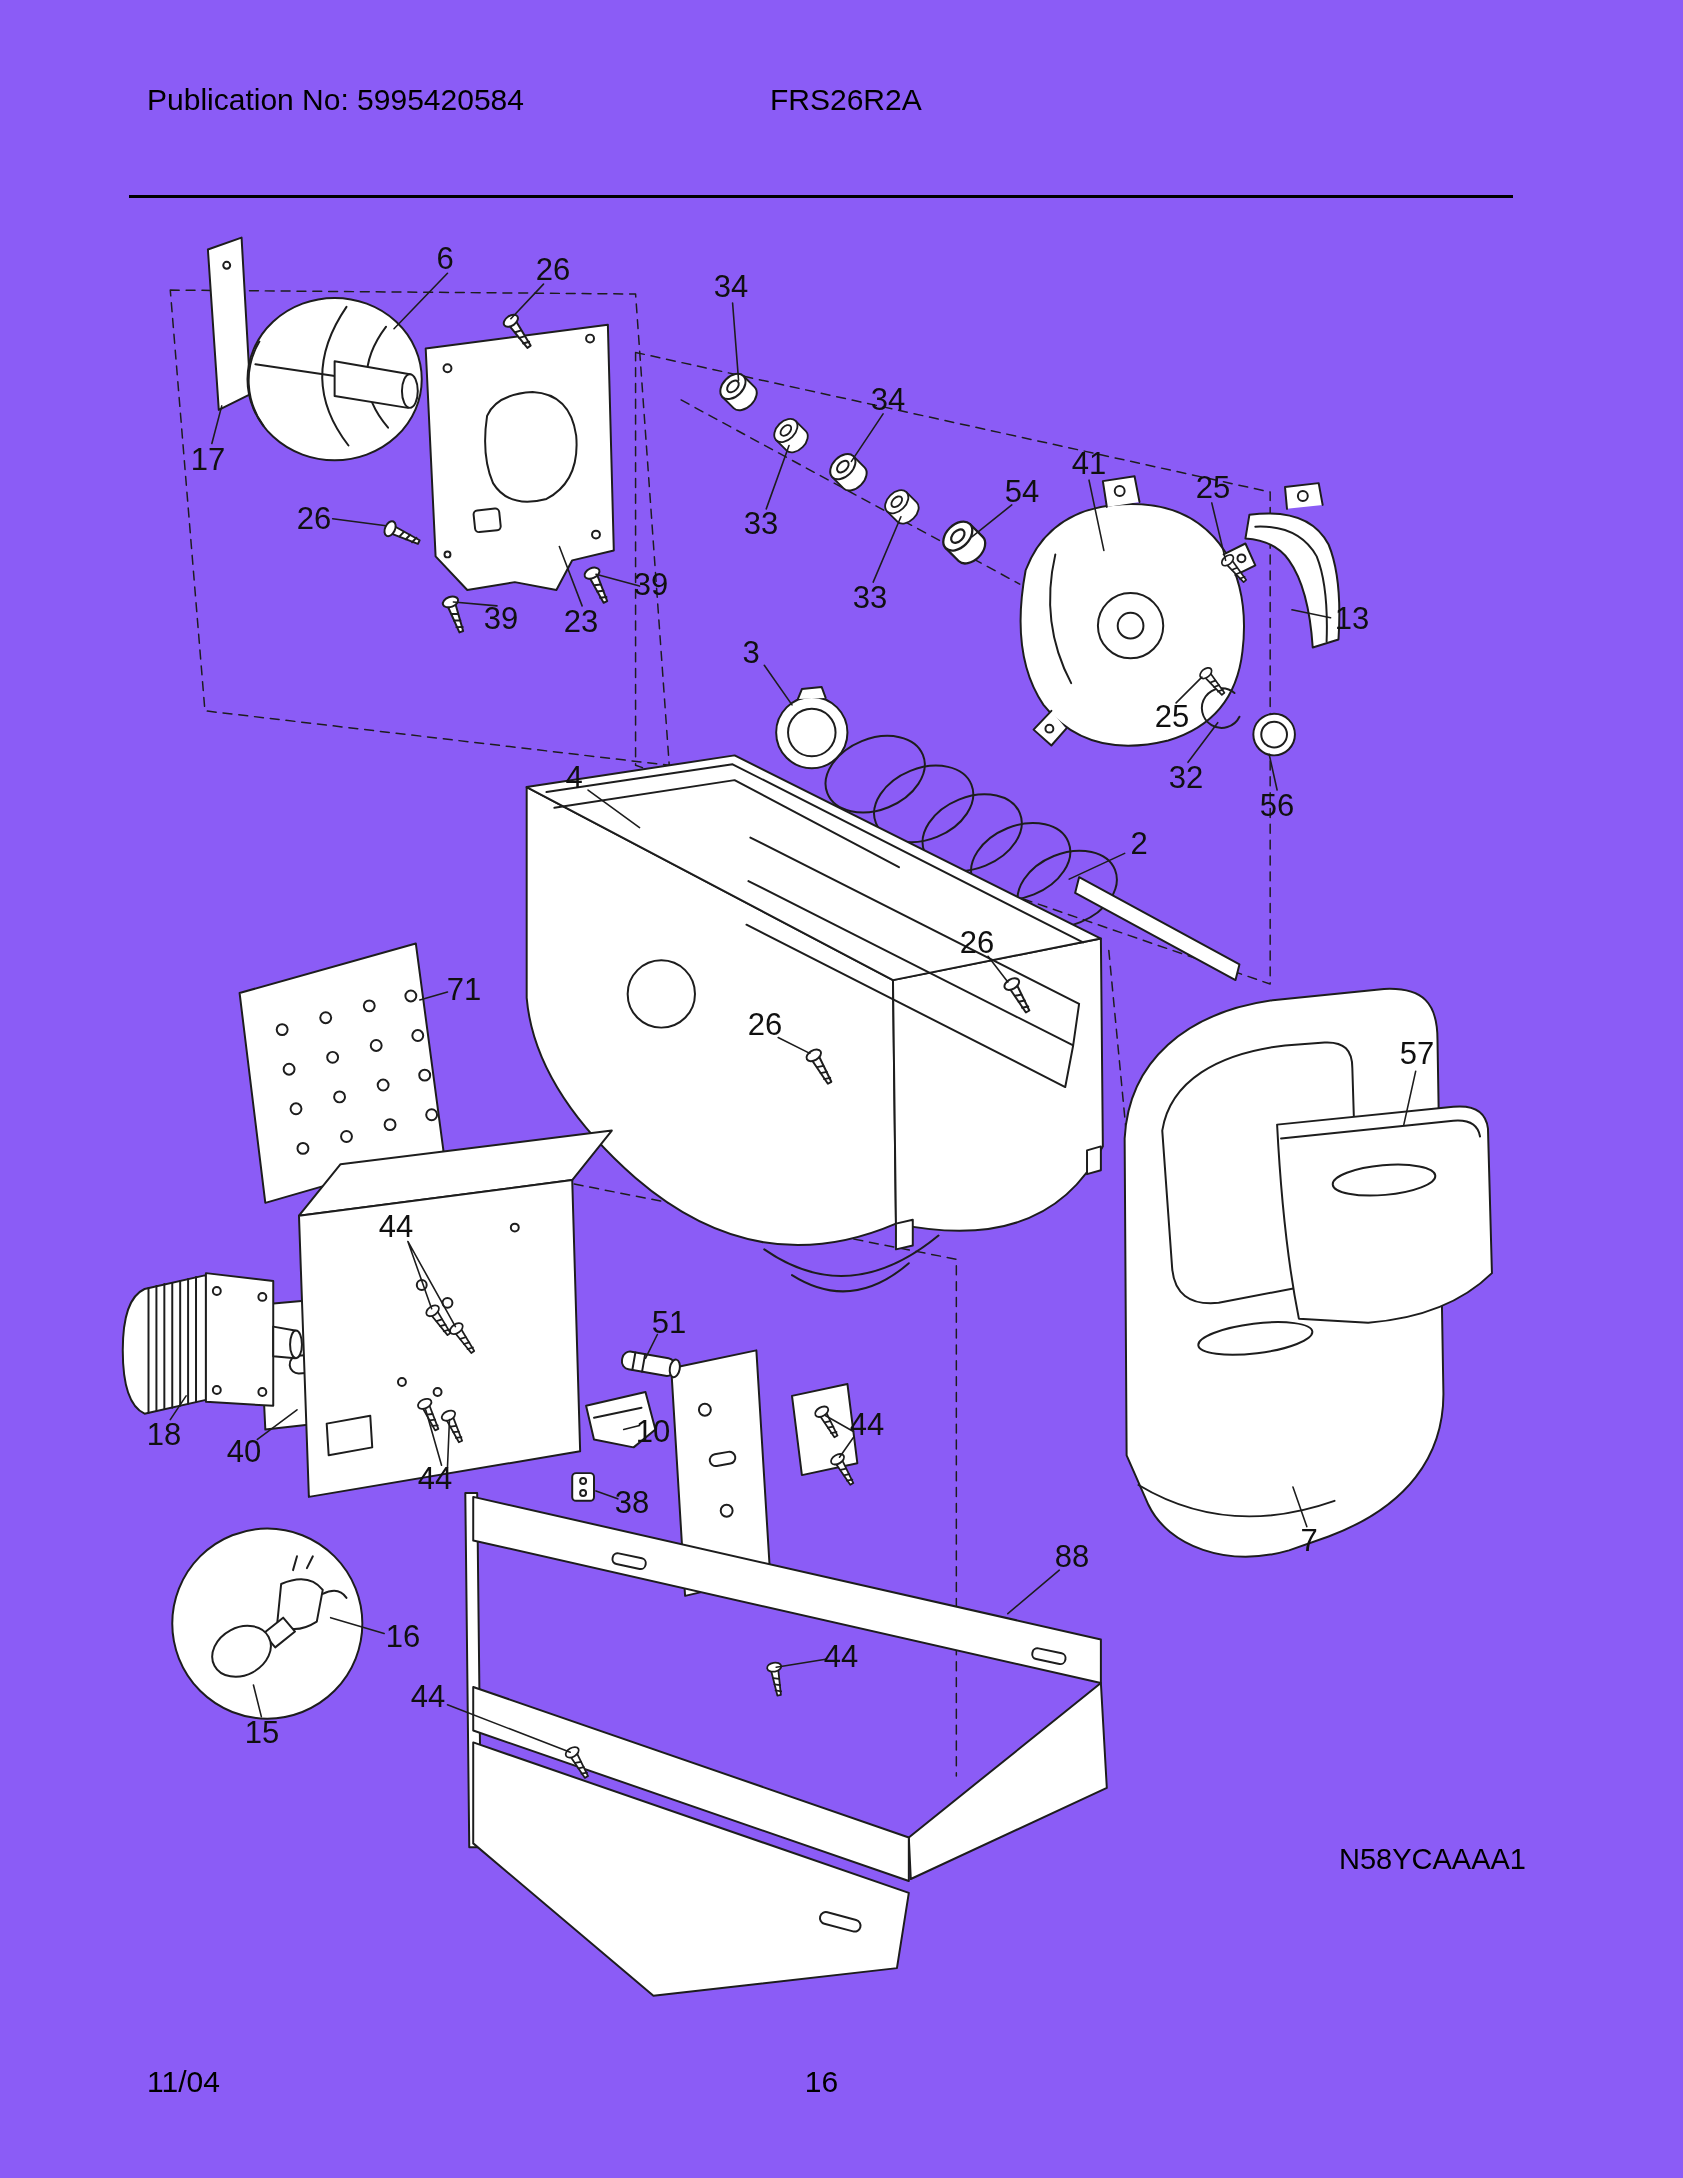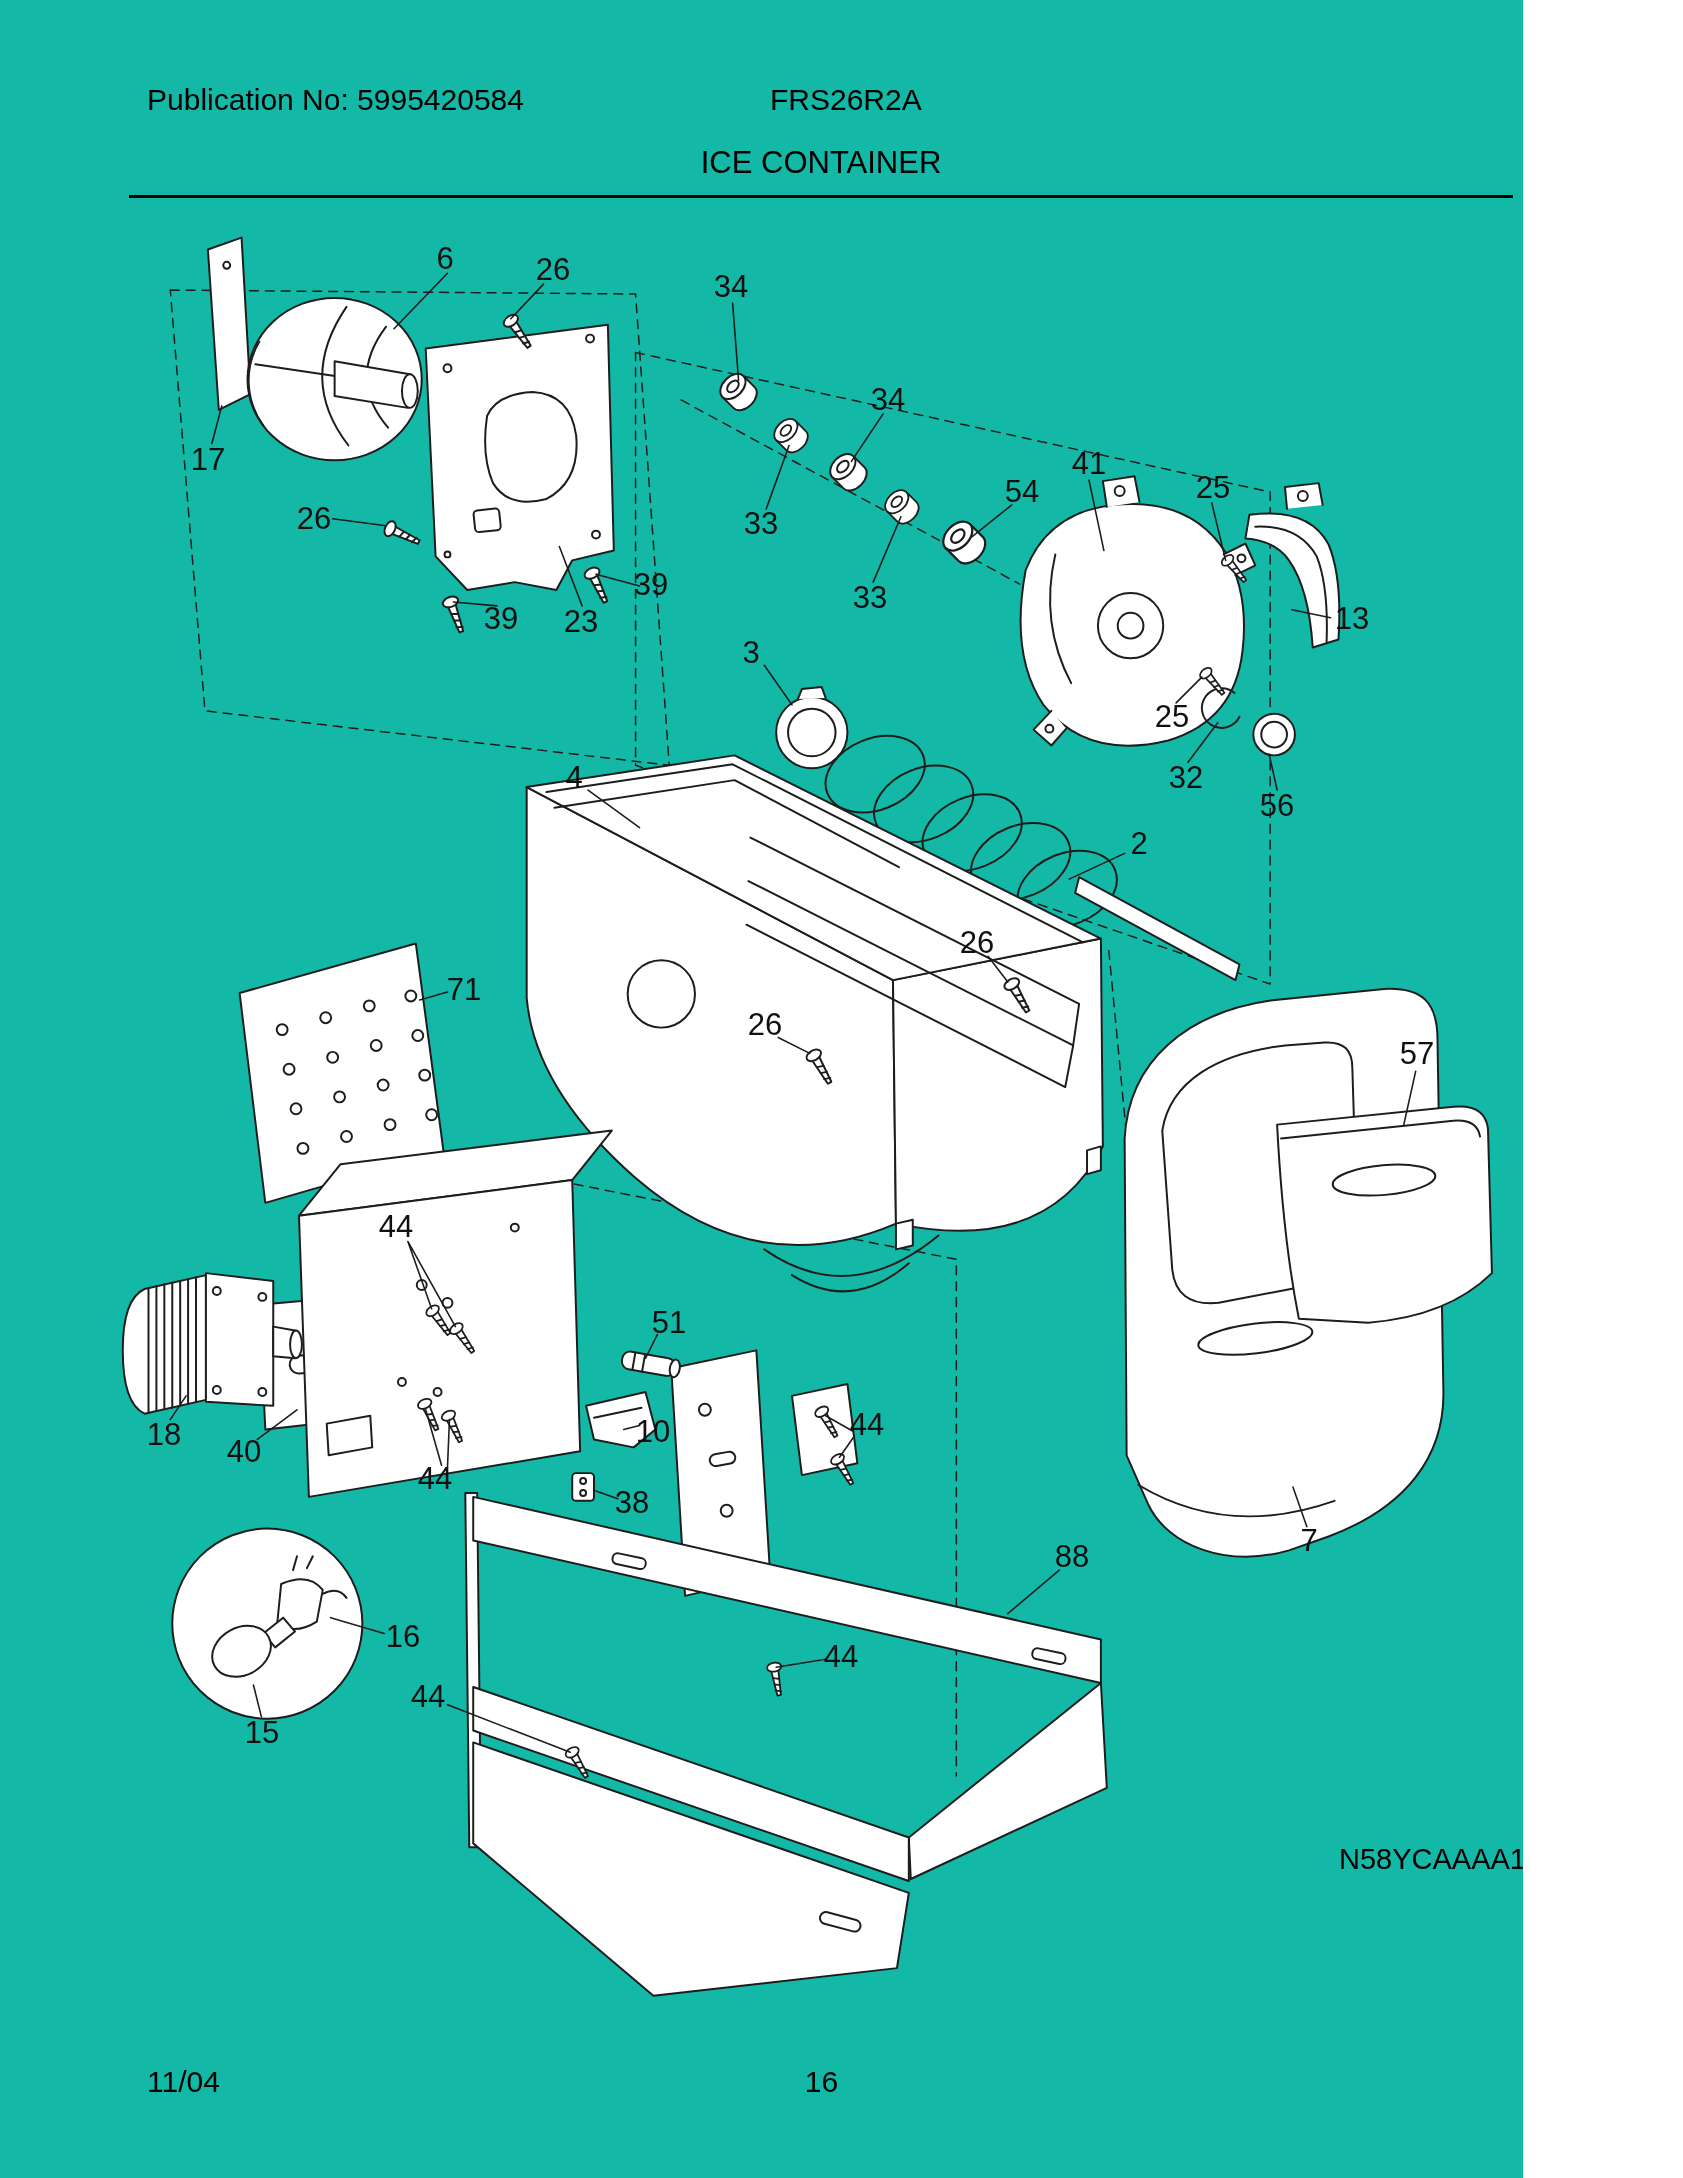--- a/index.html
+++ b/index.html
@@ -1,36 +1,35 @@
 <!DOCTYPE html>
 <html><head>
 <meta charset="utf-8">
 <style>
   html,body{margin:0;padding:0;background:#fff;}
-  .page{position:relative;width:1523px;height:2178px;background:#14b8a6;
+  .page{position:relative;width:1683px;height:2178px;background:#8b5cf6;
         font-family:"Liberation Sans",sans-serif;color:#000;overflow:hidden;}
   .abs{position:absolute;}
   .hdr{font-size:30px;}
   .title{font-size:31px;}
   .rule{border-top:3px solid #000;height:0;}
   .code{font-size:29px;}
   .foot{font-size:30px;}
   svg.diagram{position:absolute;left:0;top:0;}
   .callout-layer{position:absolute;left:0;top:0;width:1683px;height:2178px;}
   .callout{position:absolute;transform:translate(-50%,-50%);
            font-size:31px;color:#101010;white-space:nowrap;}
 </style>
 </head>
 <body>
 
 <div class="page">
 
   <div class="abs hdr" style="left:147px;top:83px">Publication No: 5995420584</div>
   <div class="abs hdr" style="left:770px;top:83px">FRS26R2A</div>
-  <div class="abs title" style="left:129px;top:145px;width:1384px;text-align:center">ICE CONTAINER</div>
   <div class="abs rule" style="left:129px;top:195px;width:1384px"></div>
 
   <svg class="diagram" width="1683" height="2178" viewBox="0 0 1700 2200">
     <defs>
       <g id="screw">
         <path fill="#fff" d="M-4,4 L-2,32 L2,32 L4,4 Z"></path>
         <path d="M-3,12 L3,14 M-3,19 L3,21 M-3,26 L3,28"></path>
         <ellipse cx="0" cy="0" rx="8" ry="5" fill="#fff"></ellipse>
       </g>
       <g id="grommet">

